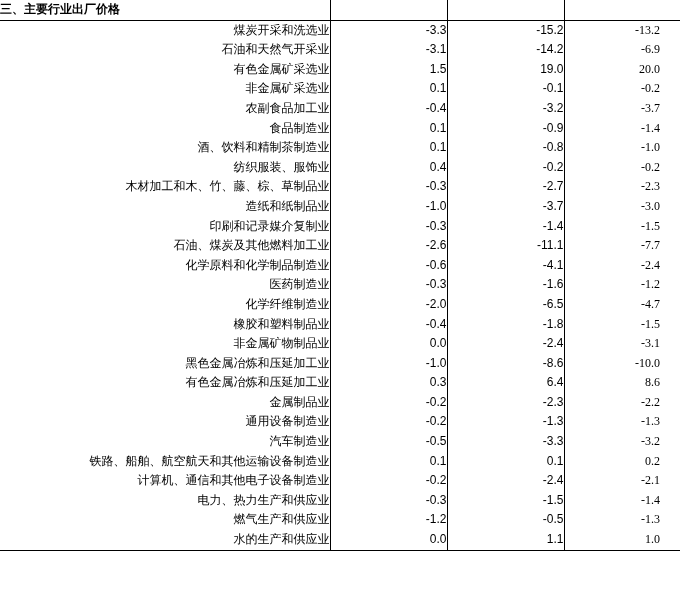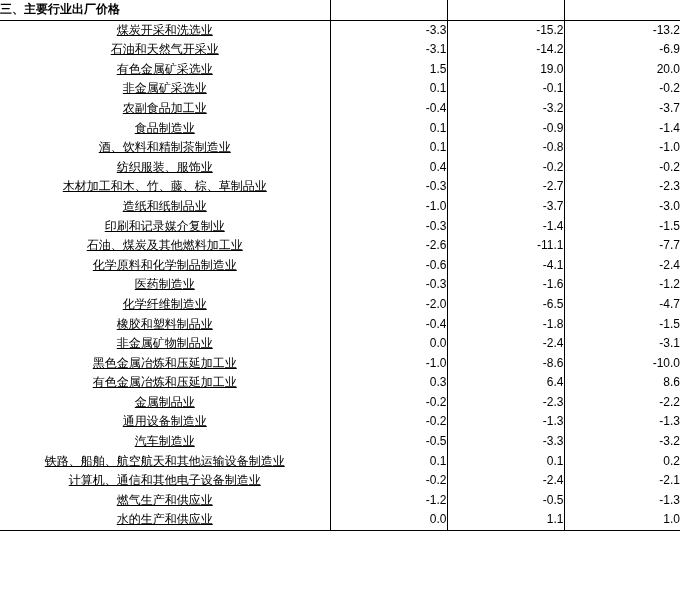--- a/index.html
+++ b/index.html
@@ -47,29 +47,30 @@
     border-bottom: 1px solid #000000;
     padding-left: 2px;
     height: 20px;
     line-height: 20px;
   }
   .title-row td.v {
     border-bottom: 1px solid #000000;
   }
   .label {
     padding-left: 28px;
-    text-align: center;
-    text-decoration: underline;
+    text-align: right;
   }
   .v {
     text-align: right;
     padding-right: 18px;
     border-left: 1px solid #000000;
   }
   .v.last {
+    padding-right: 20px;
+    font-family: Liberation Serif, serif;
   }
   .last-row td {
     border-bottom: 1px solid #000000;
   }
 </style>
 </head>
 <body>
 
 <div class="sheet">
   <table class="data">
@@ -224,20 +225,26 @@
         <td class="v">0.1</td>
         <td class="v last">0.2</td>
       </tr>
       <tr>
         <td class="label">计算机、通信和其他电子设备制造业</td>
         <td class="v">-0.2</td>
         <td class="v">-2.4</td>
         <td class="v last">-2.1</td>
       </tr>
       <tr>
+        <td class="label">电力、热力生产和供应业</td>
+        <td class="v">-0.3</td>
+        <td class="v">-1.5</td>
+        <td class="v last">-1.4</td>
+      </tr>
+      <tr>
         <td class="label">燃气生产和供应业</td>
         <td class="v">-1.2</td>
         <td class="v">-0.5</td>
         <td class="v last">-1.3</td>
       </tr>
       <tr class="last-row">
         <td class="label">水的生产和供应业</td>
         <td class="v">0.0</td>
         <td class="v">1.1</td>
         <td class="v last">1.0</td>

